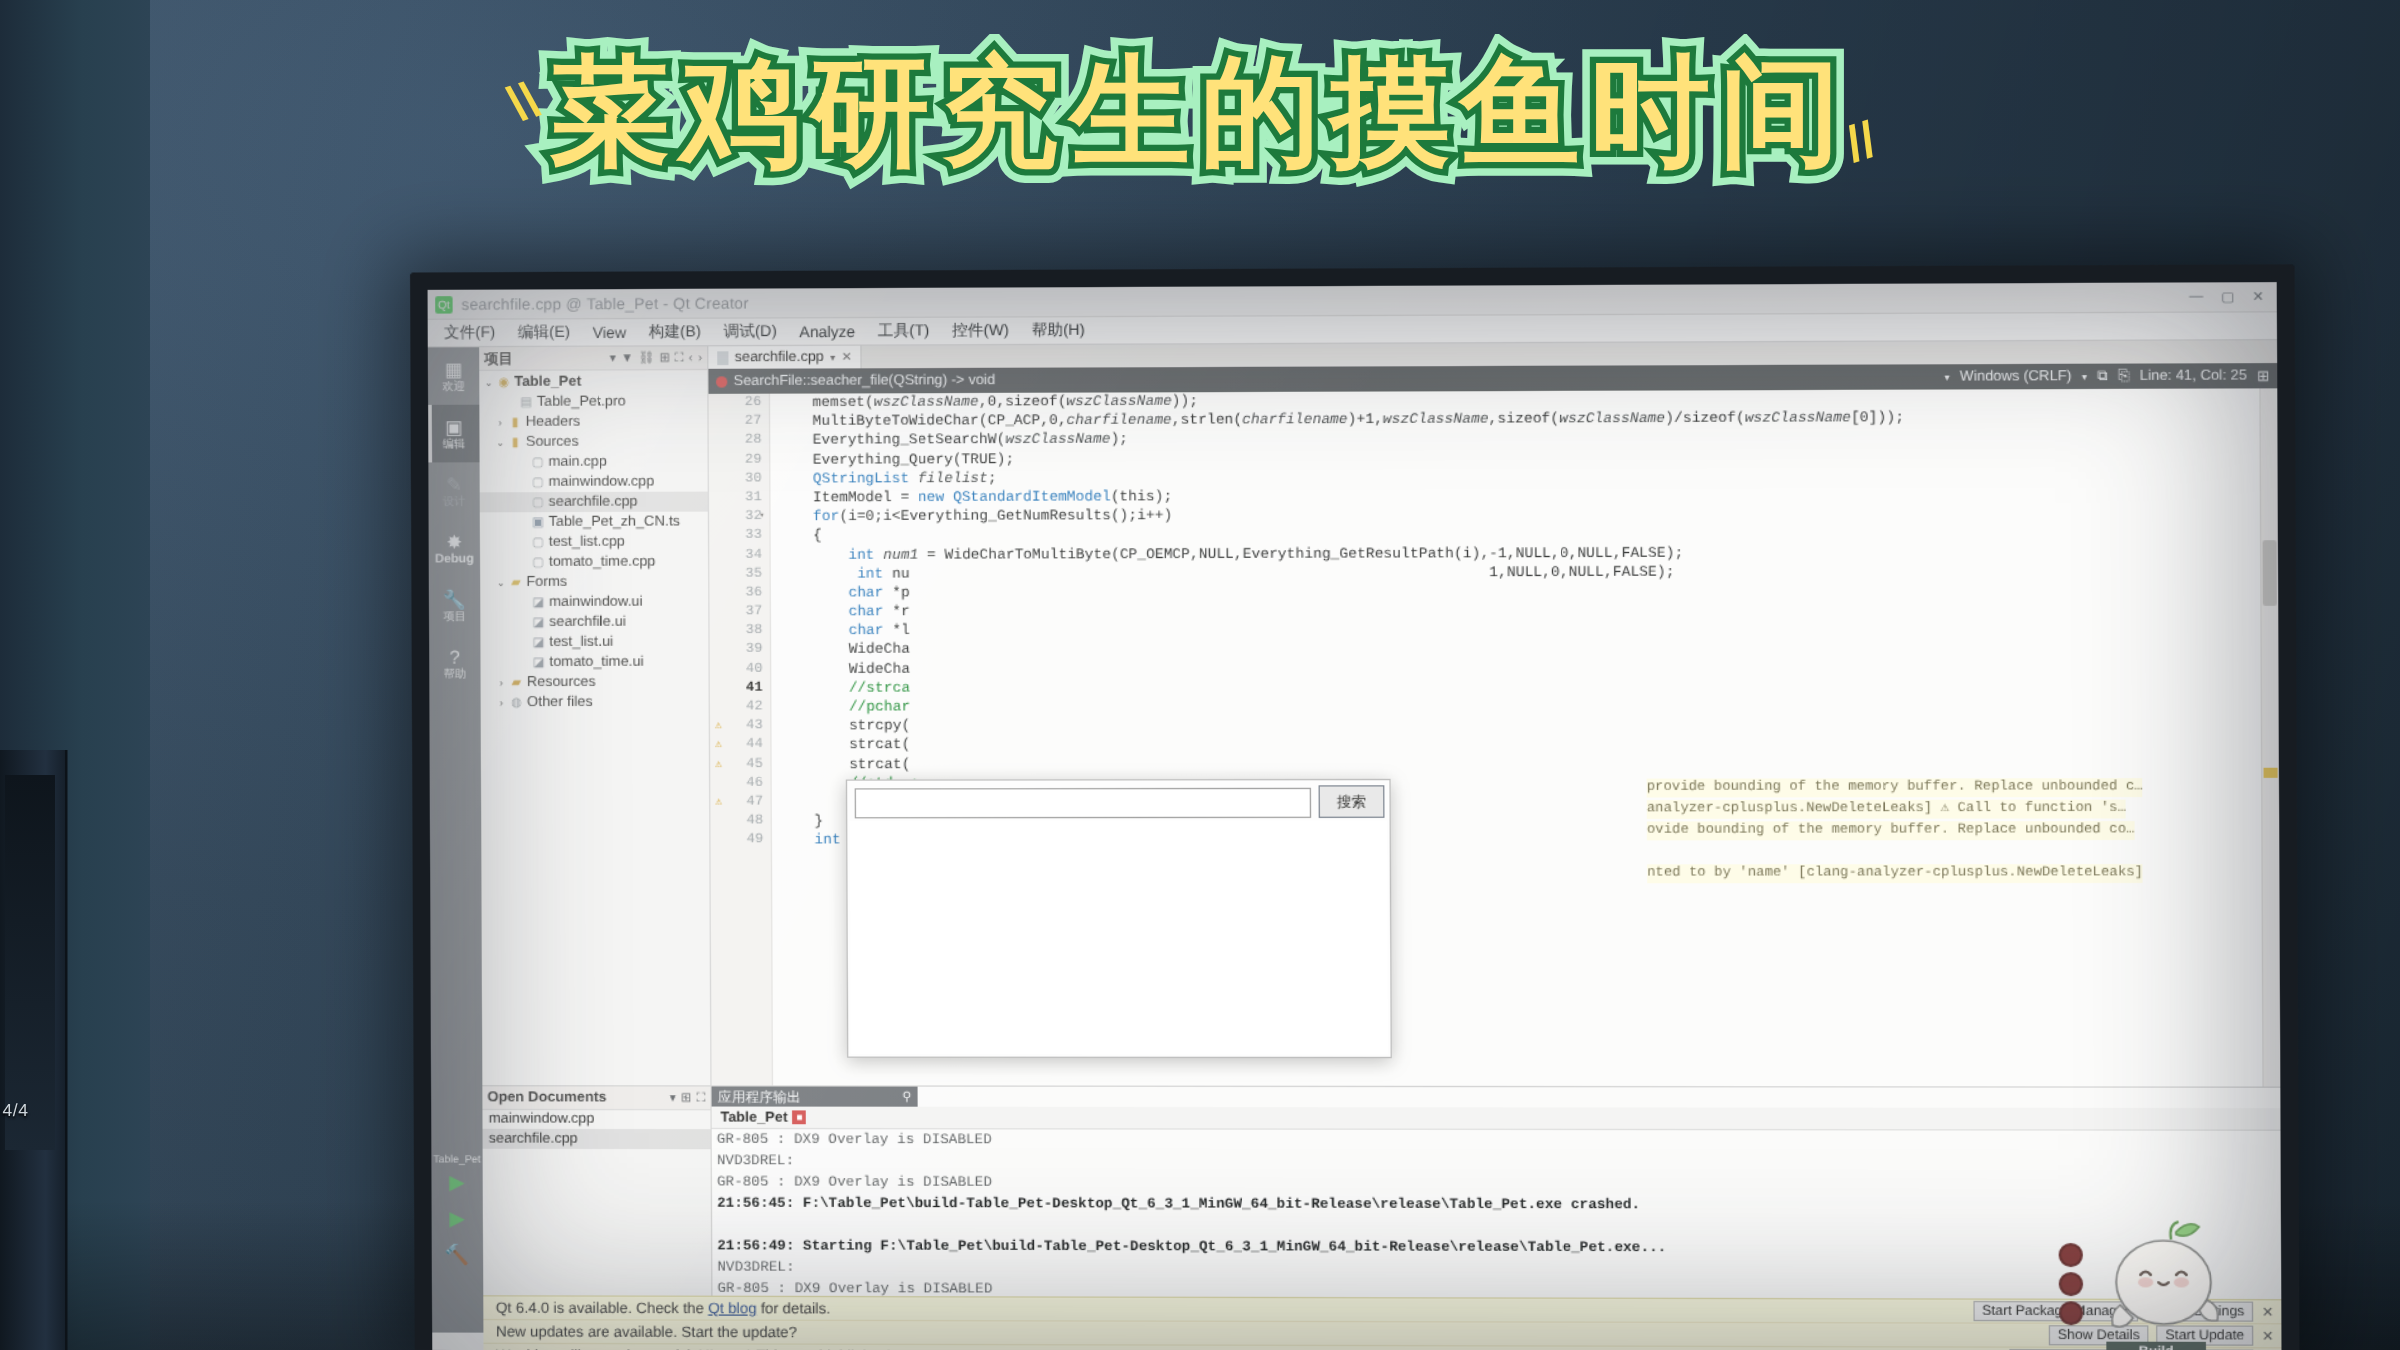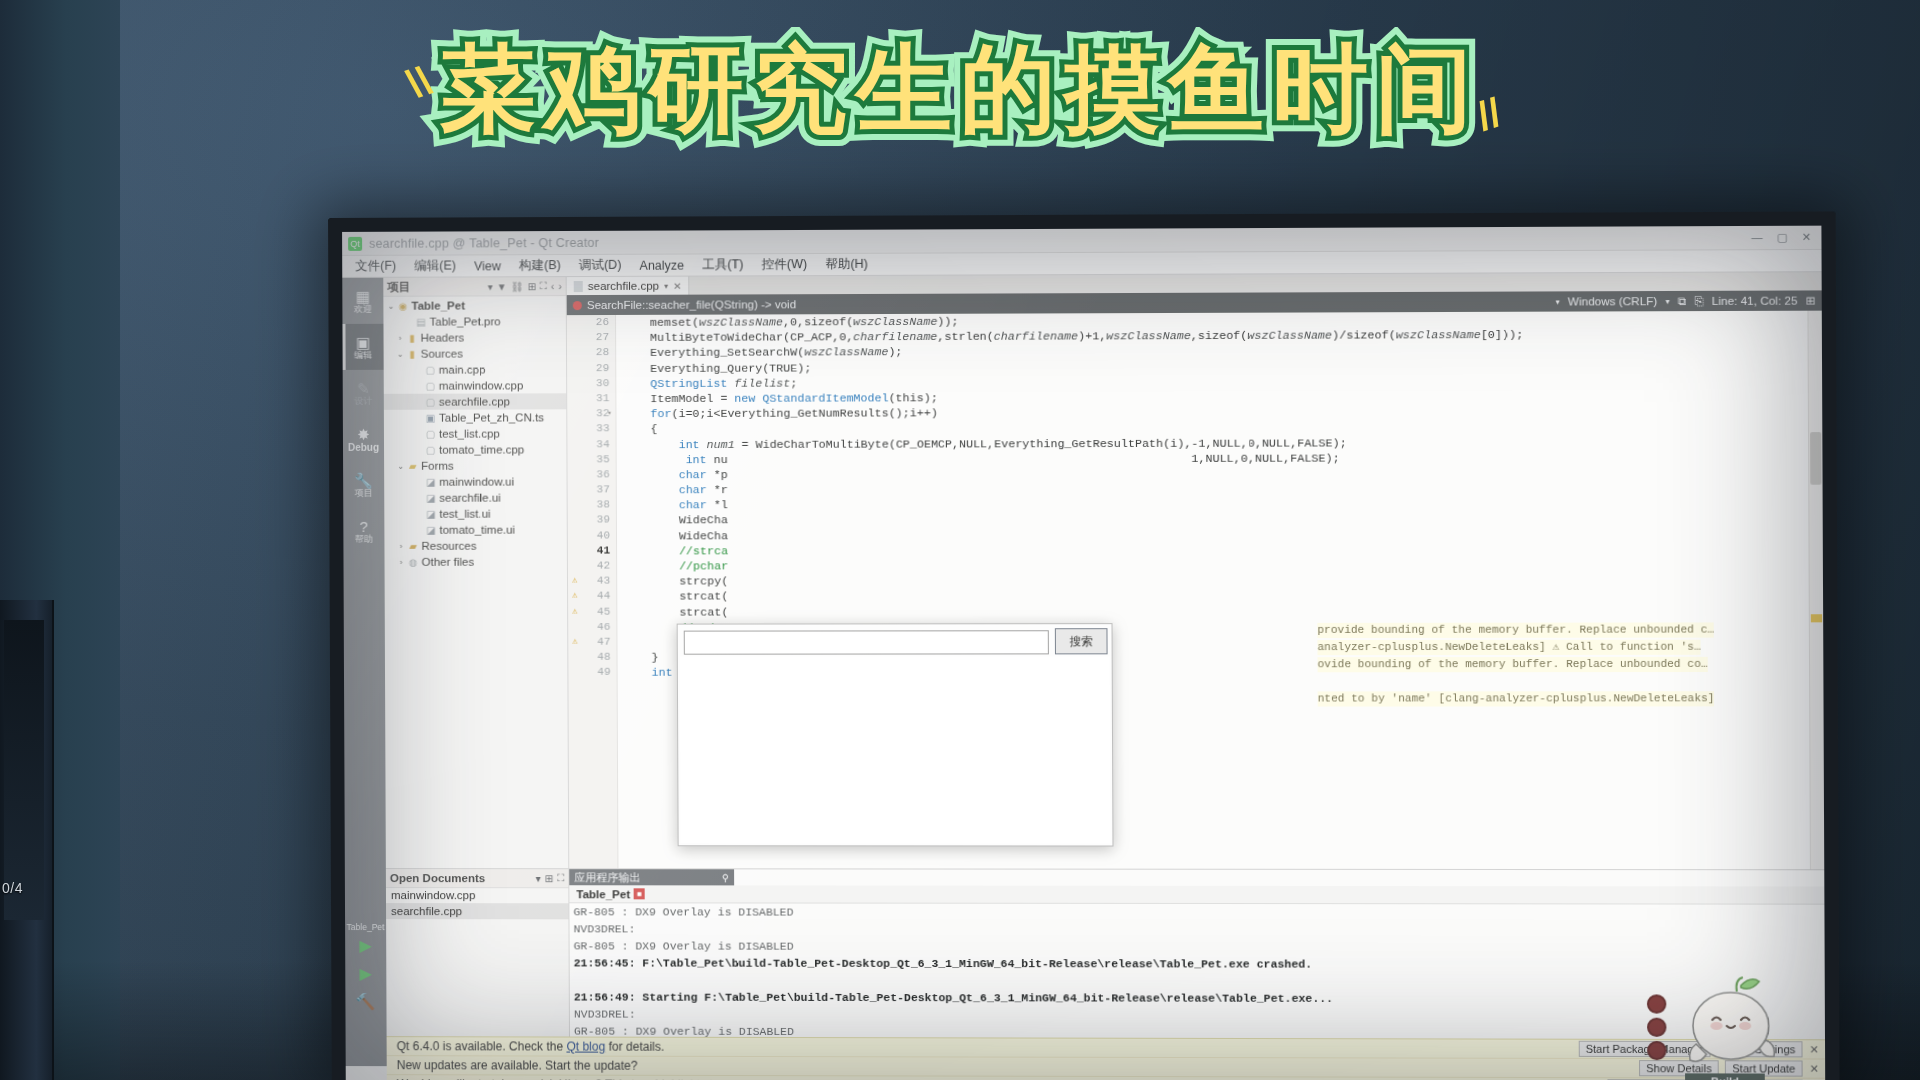--- a/index.html
+++ b/index.html
@@ -212,21 +212,21 @@
 </head>
 <body>
 
 <div id="wall"></div>
 <div id="wallEdgeL"></div>
 <div id="deskShadow"></div>
 
 <div id="laptop">
   <div id="laptopScreen"></div>
 </div>
-<div id="laptopTxt">0/4</div>
+<div id="laptopTxt">4/4</div>
 
 <div id="monitor">
   <div id="bezel"></div>
   <div id="screen">
 
     <div class="qt">
 
       <div id="titlebar">
         <div id="appicon">Qt</div>
         <div id="titletext">searchfile.cpp @ Table_Pet - Qt Creator</div>

